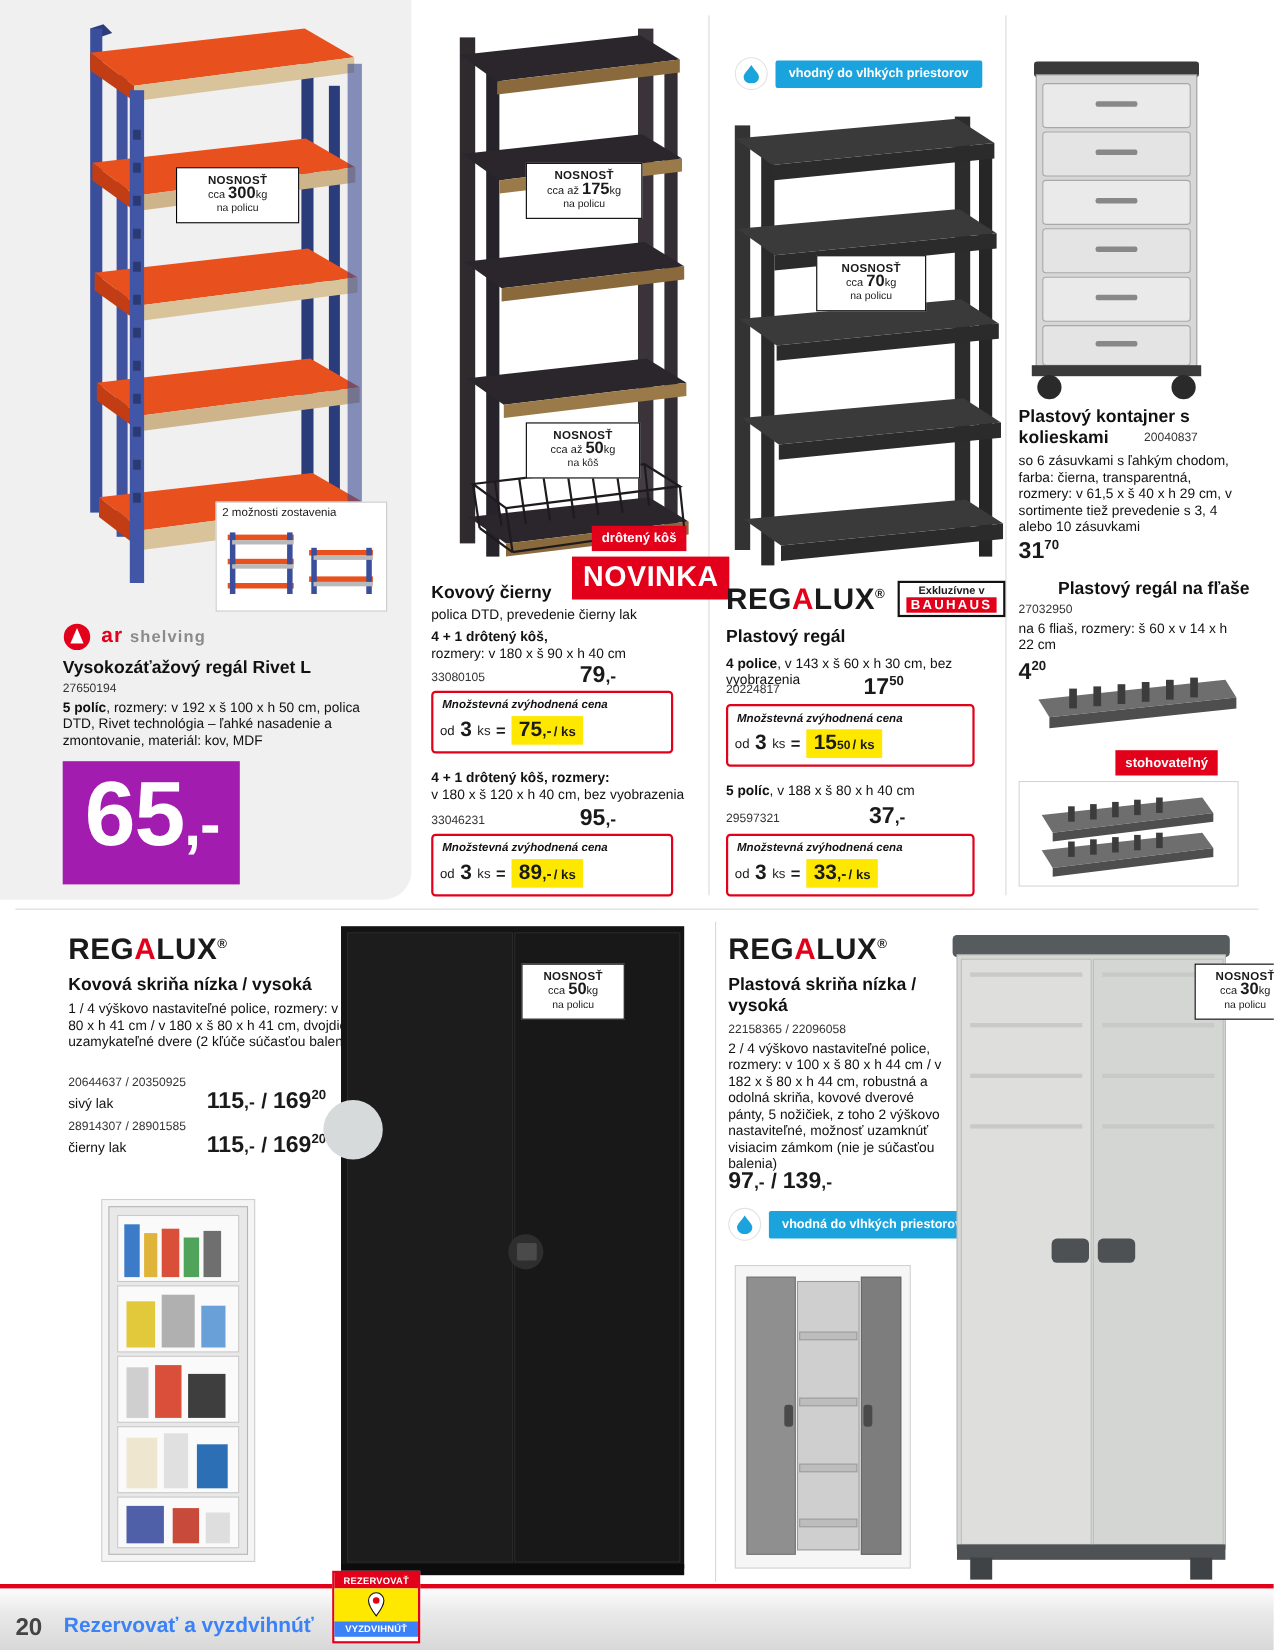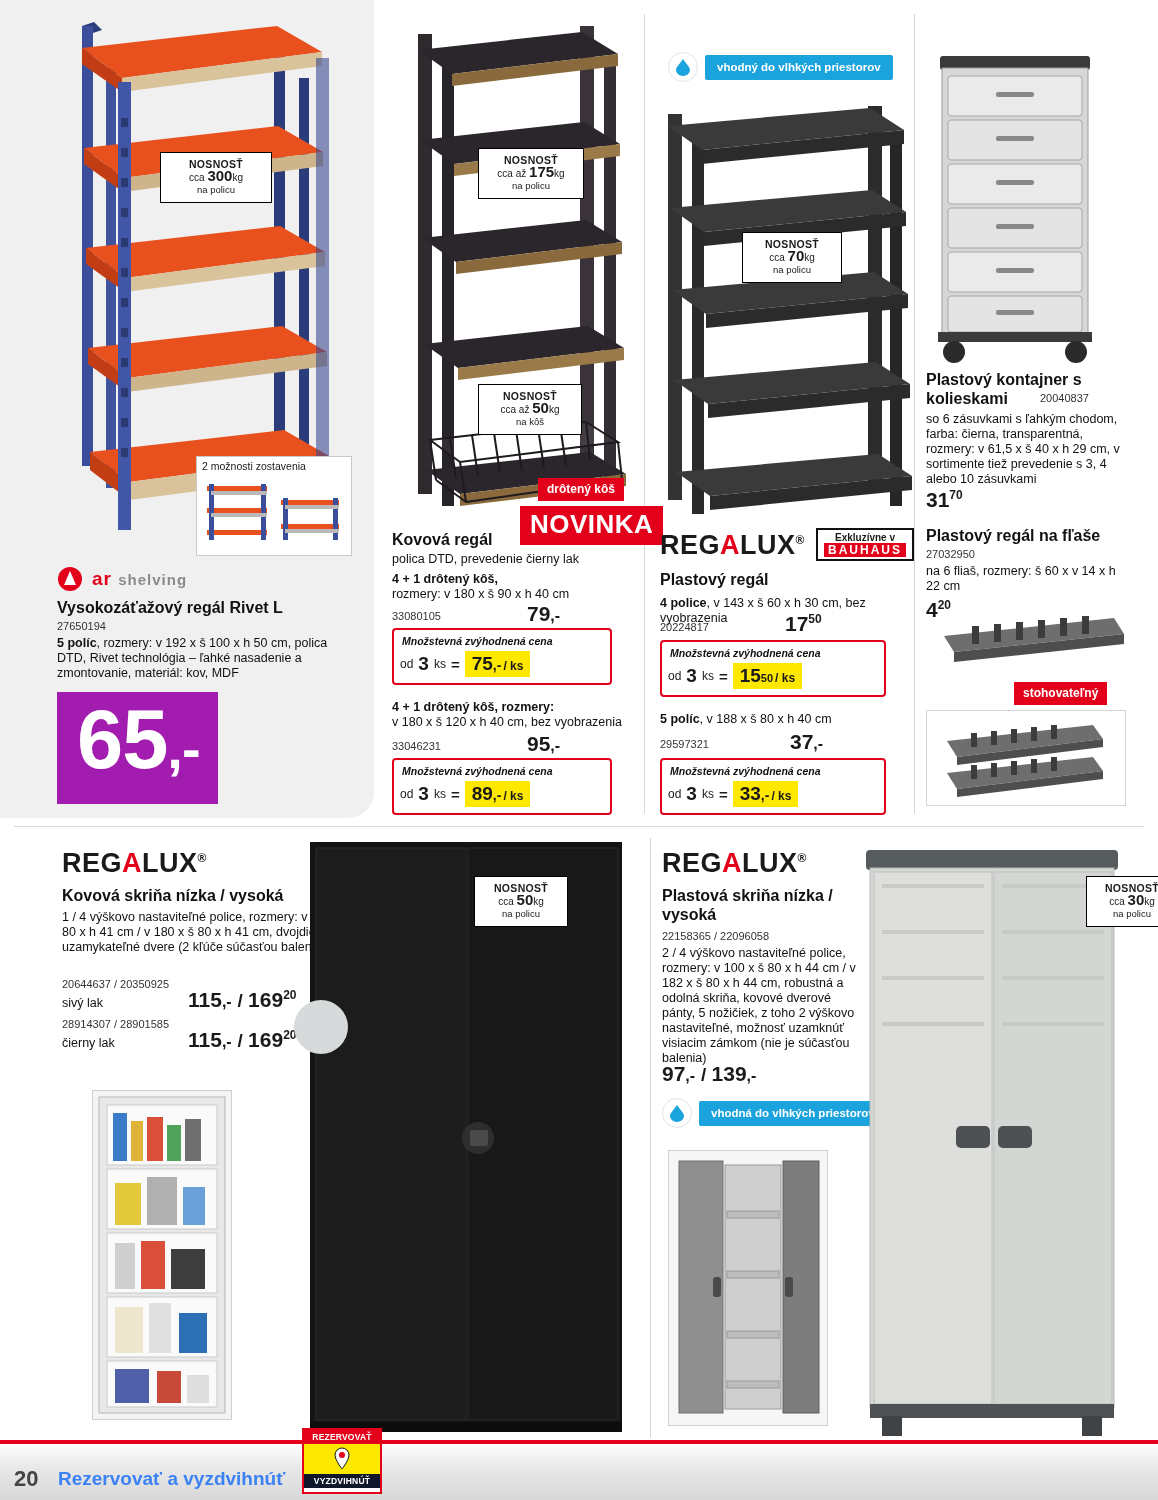--- a/index.html
+++ b/index.html
@@ -91,21 +91,21 @@
   .bauhaus .e { font-size:10px; font-weight:bold; }
   .bauhaus .b { font-size:12px; font-weight:bold; background:#e2001a; color:#fff; letter-spacing:2px; padding:0 3px; }
   .footerline { position:absolute; left:0; bottom:56px; width:1158px; height:4px; background:#e2001a; }
   .pagenum { position:absolute; left:14px; bottom:8px; font-size:22px; font-weight:bold; color:#444; }
   .foottext { position:absolute; left:58px; bottom:10px; font-size:19px; font-weight:bold; color:#3b82f6; }
   .rezerv {
     position:absolute; left:302px; bottom:6px; width:80px; height:66px;
     border:2px solid #e2001a; background:#fff;
   }
   .rezerv .r1 { background:#e2001a; color:#fff; font-size:8.5px; font-weight:bold; text-align:center; padding:2px 0; letter-spacing:.2px;}
-  .rezerv .r2 { background:#0f172a; color:#fff; font-size:8.5px; font-weight:bold; text-align:center; padding:2px 0; letter-spacing:.2px;}
+  .rezerv .r2 { background:#3b82f6; color:#fff; font-size:8.5px; font-weight:bold; text-align:center; padding:2px 0; letter-spacing:.2px;}
   .rezerv .mid { height:30px; background:#ffe800; display:flex; align-items:center; justify-content:center; }
   .greyband { position:absolute; left:0; bottom:0; width:1158px; height:56px;
     background:linear-gradient(180deg,#fdfdfd 0%, #e9e9e9 40%, #d8d8d8 100%); }
 </style>
 </head>
 <body>
 
 <div class="page">
 
   <div class="topgrey"></div>
@@ -266,21 +266,21 @@
   <div class="nosnost" style="left:478px; top:384px; width:104px;">
     <div class="t">NOSNOSŤ</div>
     <div class="v"><span>cca až</span>
       <b>50</b><span>kg</span></div>
     <div class="s">na kôš</div>
   </div>
 
   <div class="tagred" style="left:538px; top:478px;">drôtený kôš</div>
   <div class="novinka" style="left:520px; top:506px;">NOVINKA</div>
 
-  <div class="ptitle abs" style="left:392px; top:530px;">Kovová regál</div>
+  <div class="ptitle abs" style="left:392px; top:530px;">Kovový čierny</div>
   <div class="desc abs" style="left:392px; top:552px; width:236px;">polica DTD, prevedenie čierny lak</div>
 
   <div class="desc abs" style="left:392px; top:572px; width:236px;">
     <b>4 + 1 drôtený kôš,</b><br>
     <span>rozmery: v 180 x š 90 x h 40 cm</span>
   </div>
   <div class="art abs" style="left:392px; top:610px;">33080105</div>
   <div class="price abs" style="left:527px; top:602px;">
     <span>79</span><span style="font-size:16px;">,-</span>
   </div>
@@ -438,21 +438,21 @@
     <circle cx="154" cy="310" r="11" fill="#2a2a2a"></circle>
   </svg>
 
   <div class="ptitle abs" style="left:926px; top:370px; width:200px;">Plastový kontajner s kolieskami</div>
   <div class="art abs" style="left:1040px; top:392px;">20040837</div>
   <div class="desc abs" style="left:926px; top:412px; width:204px;">so 6 zásuvkami s ľahkým chodom, farba: čierna, transparentná, rozmery: v 61,5 x š 40 x h 29 cm, v sortimente tiež prevedenie s 3, 4 alebo 10 zásuvkami</div>
   <div class="price abs" style="left:926px; top:488px;">
     <span>31</span><sup>70</sup>
   </div>
 
-  <div class="ptitle abs" style="left:926px; top:526px; width:210px;">Plastový regál na fľaše</div>
+  <div class="ptitle abs" style="left:926px; top:526px; width:210px;text-align:right;">Plastový regál na fľaše</div>
   <div class="art abs" style="left:926px; top:548px;">27032950</div>
   <div class="desc abs" style="left:926px; top:564px; width:200px;">na 6 fliaš, rozmery: š 60 x v 14 x h 22 cm</div>
   <div class="price abs" style="left:926px; top:598px;">
     <span>4</span><sup>20</sup>
   </div>
 
   <svg class="abs" style="left:924px; top:596px;" width="210" height="80" viewBox="0 0 210 80">
     <polygon points="20,40 190,22 200,38 30,56" fill="#6e6e6e"></polygon>
     <polygon points="30,56 200,38 200,48 30,66" fill="#4e4e4e"></polygon>
     <g fill="#3c3c3c">

